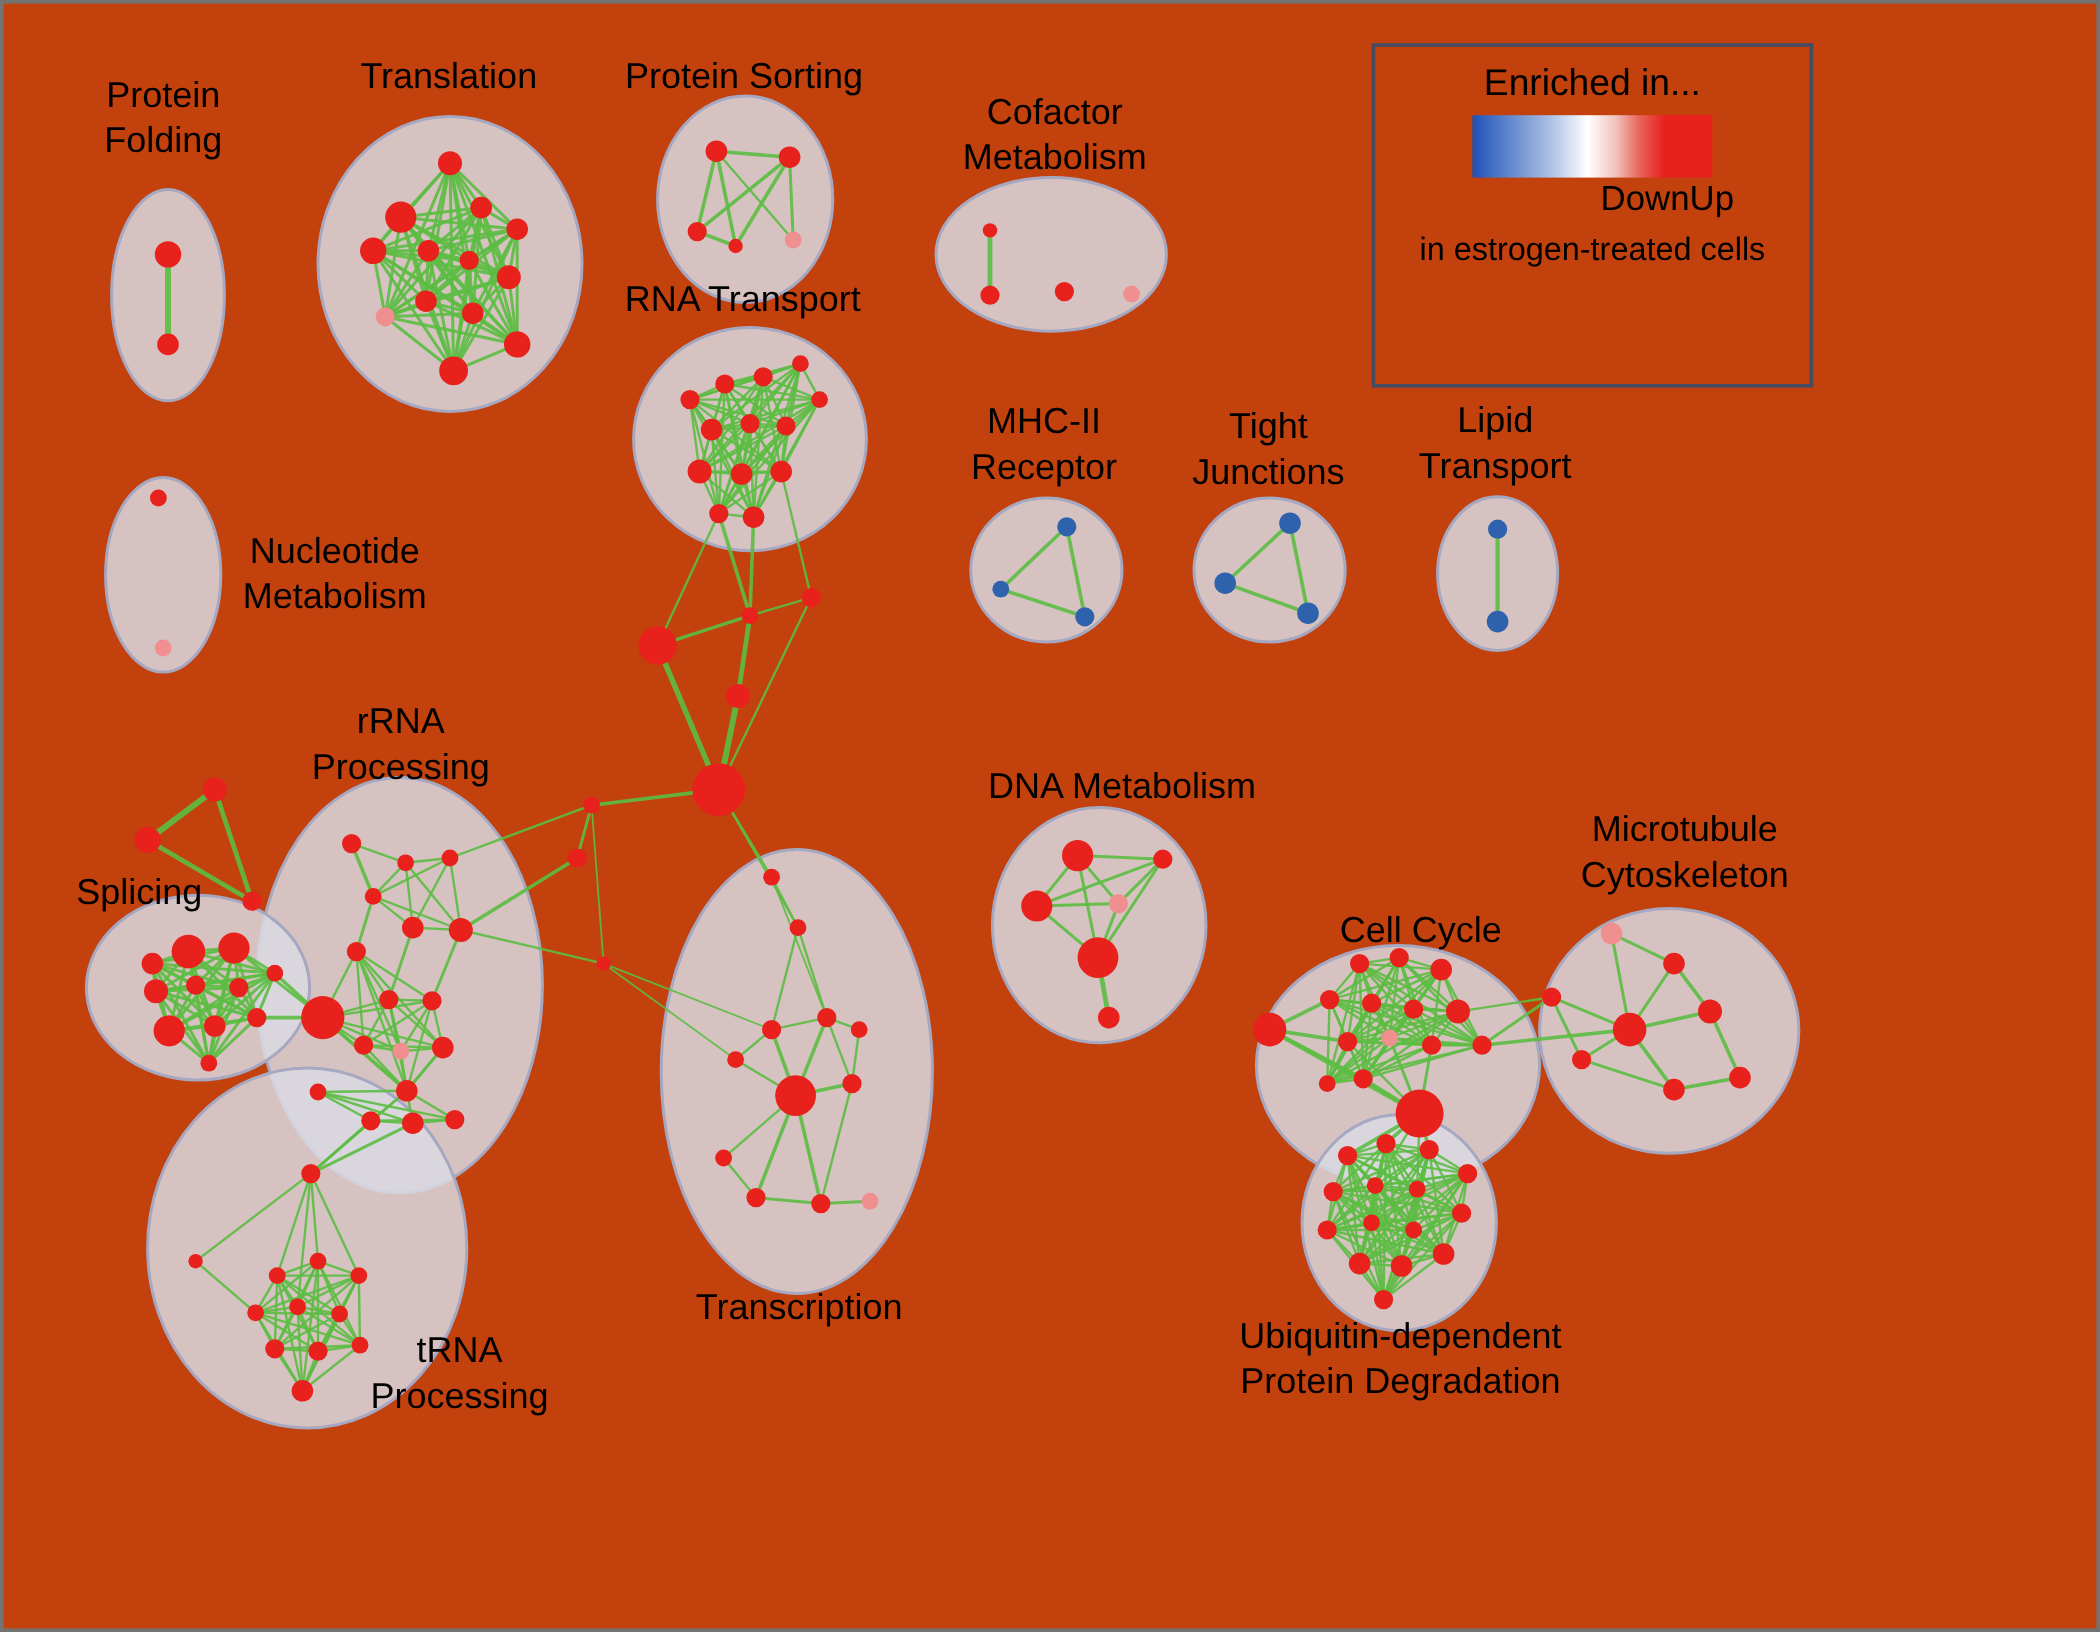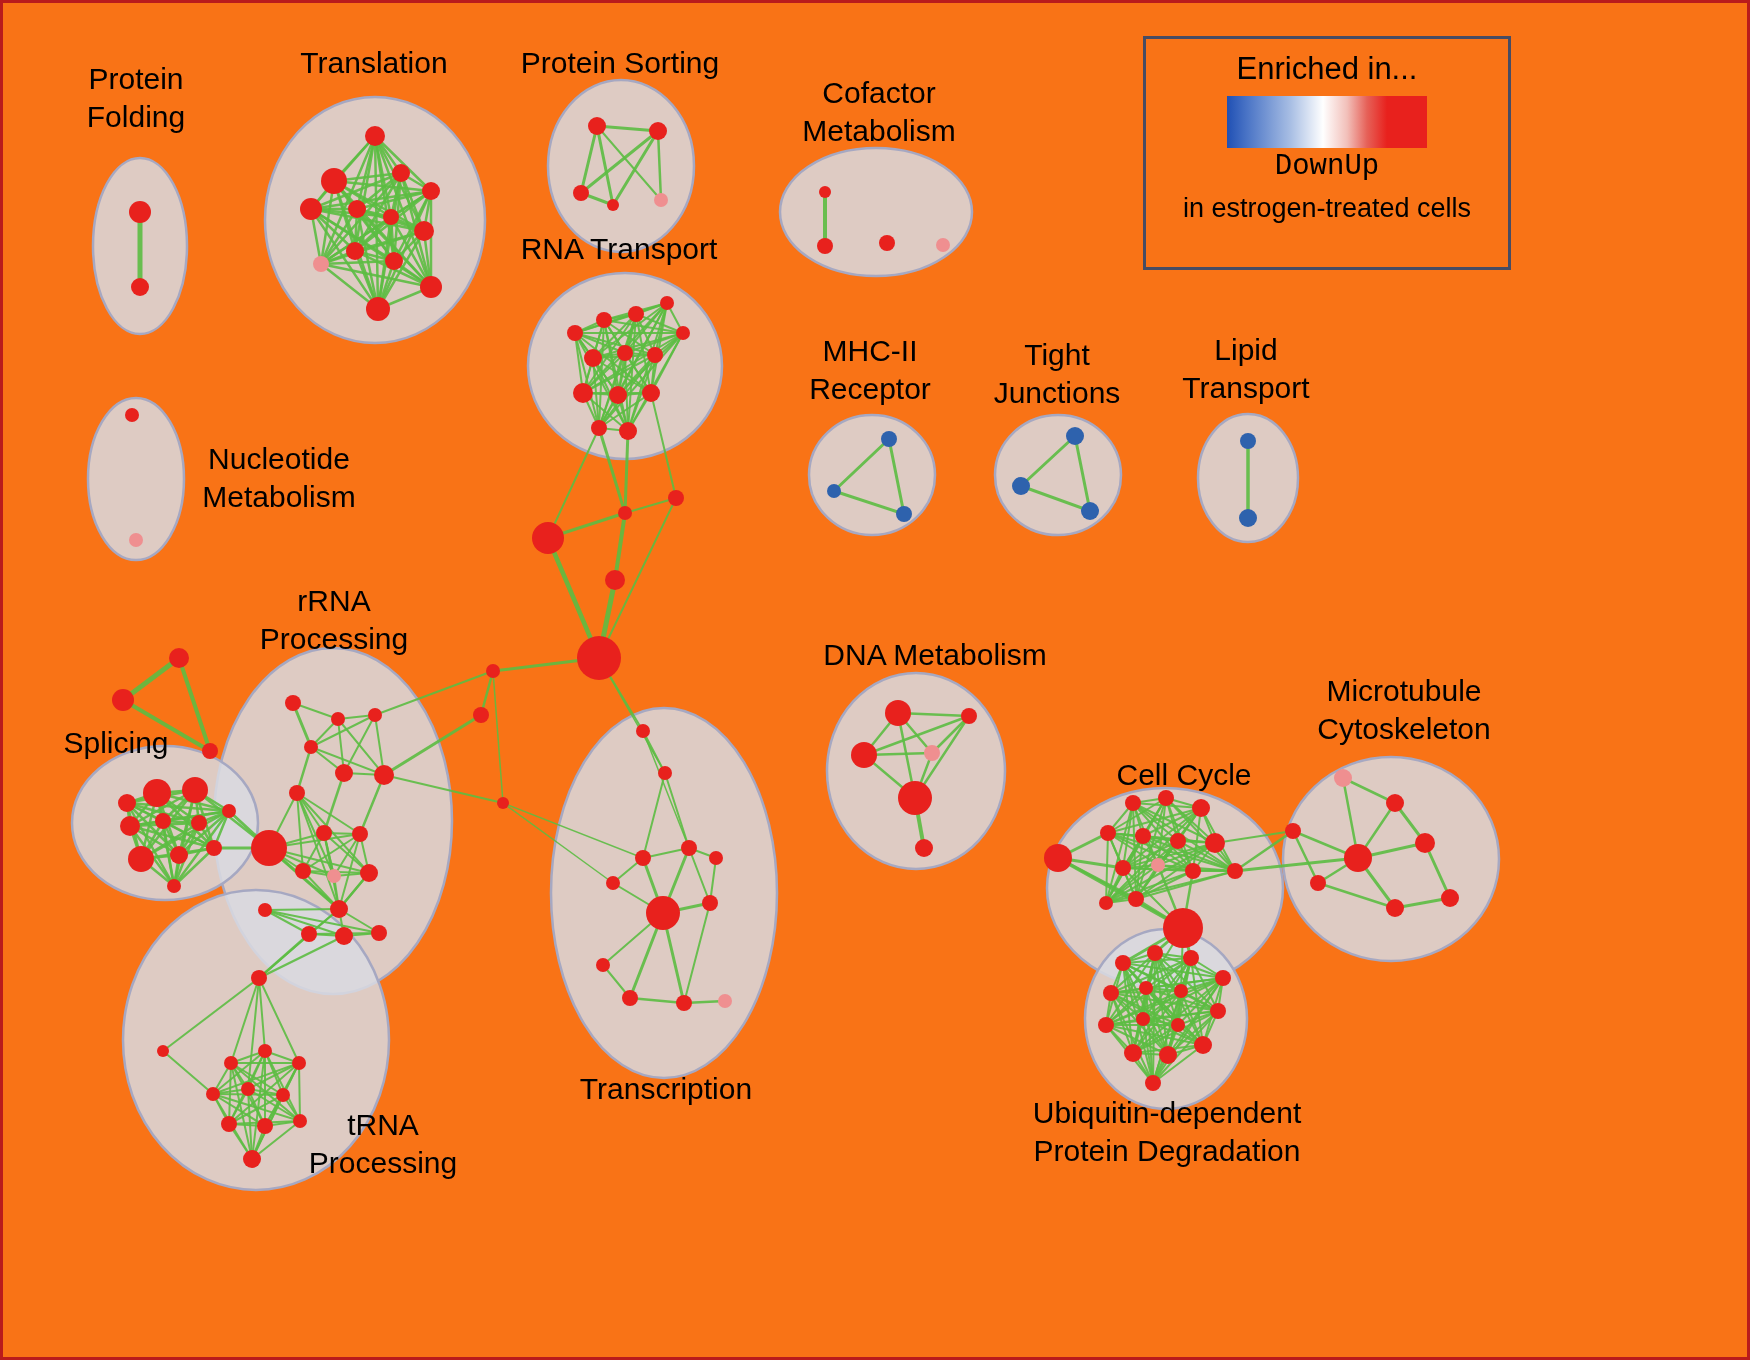--- a/index.html
+++ b/index.html
@@ -1,50 +1,50 @@
 <!DOCTYPE html>
 <html><head>
 <meta charset="utf-8">
 <style>
   html,body{margin:0;padding:0;background:#9fa0bb;}
   .figure{
     position:relative;
     width:1750px;height:1360px;
-    background:#f97316;
-    border:3px solid #b91c1c;
+    background:#c2410c;
+    border:3px solid #737373;
     box-sizing:border-box;
     overflow:hidden;
     font-family:"Liberation Sans", sans-serif;
   }
   .figure svg{position:absolute;left:0;top:0;}
   text.cluster-label{
     font-family:"Liberation Sans", sans-serif;
     font-size:30px;
     fill:#000000;
     text-anchor:middle;
   }
   .legend{
     position:absolute;left:1140px;top:33px;
-    width:368px;height:234px;
+    width:368px;height:287px;
     border:3px solid #474c63;
     box-sizing:border-box;
     text-align:center;
     color:#000;
     background:transparent;
   }
   .legend-title{font-size:31px;margin-top:12px;}
   .legend-gradient{
     width:200px;height:52px;margin:9px auto 2px;
     background:linear-gradient(90deg,
       #2050b4 0%, #4a74c6 10%, #a9bfe4 32%, #ffffff 48%,
       #f2c0ba 60%, #e66158 70%, #e8211d 80%, #e8211d 100%);
   }
   .legend-scale{
-    display:flex;justify-content:center;
-    width:236px;margin:0 auto 0;font-size:29px;font-family:Liberation Mono, monospace;
+    display:flex;justify-content:flex-end;
+    width:236px;margin:0 auto 0;font-size:29px;
   }
   .legend-caption{font-size:27px;line-height:35px;margin-top:8px;}
 </style>
 </head>
 <body>
 
 <div class="figure">
 
   <svg id="network-svg" width="1750" height="1360" viewBox="0 0 1750 1360">
       <g>

